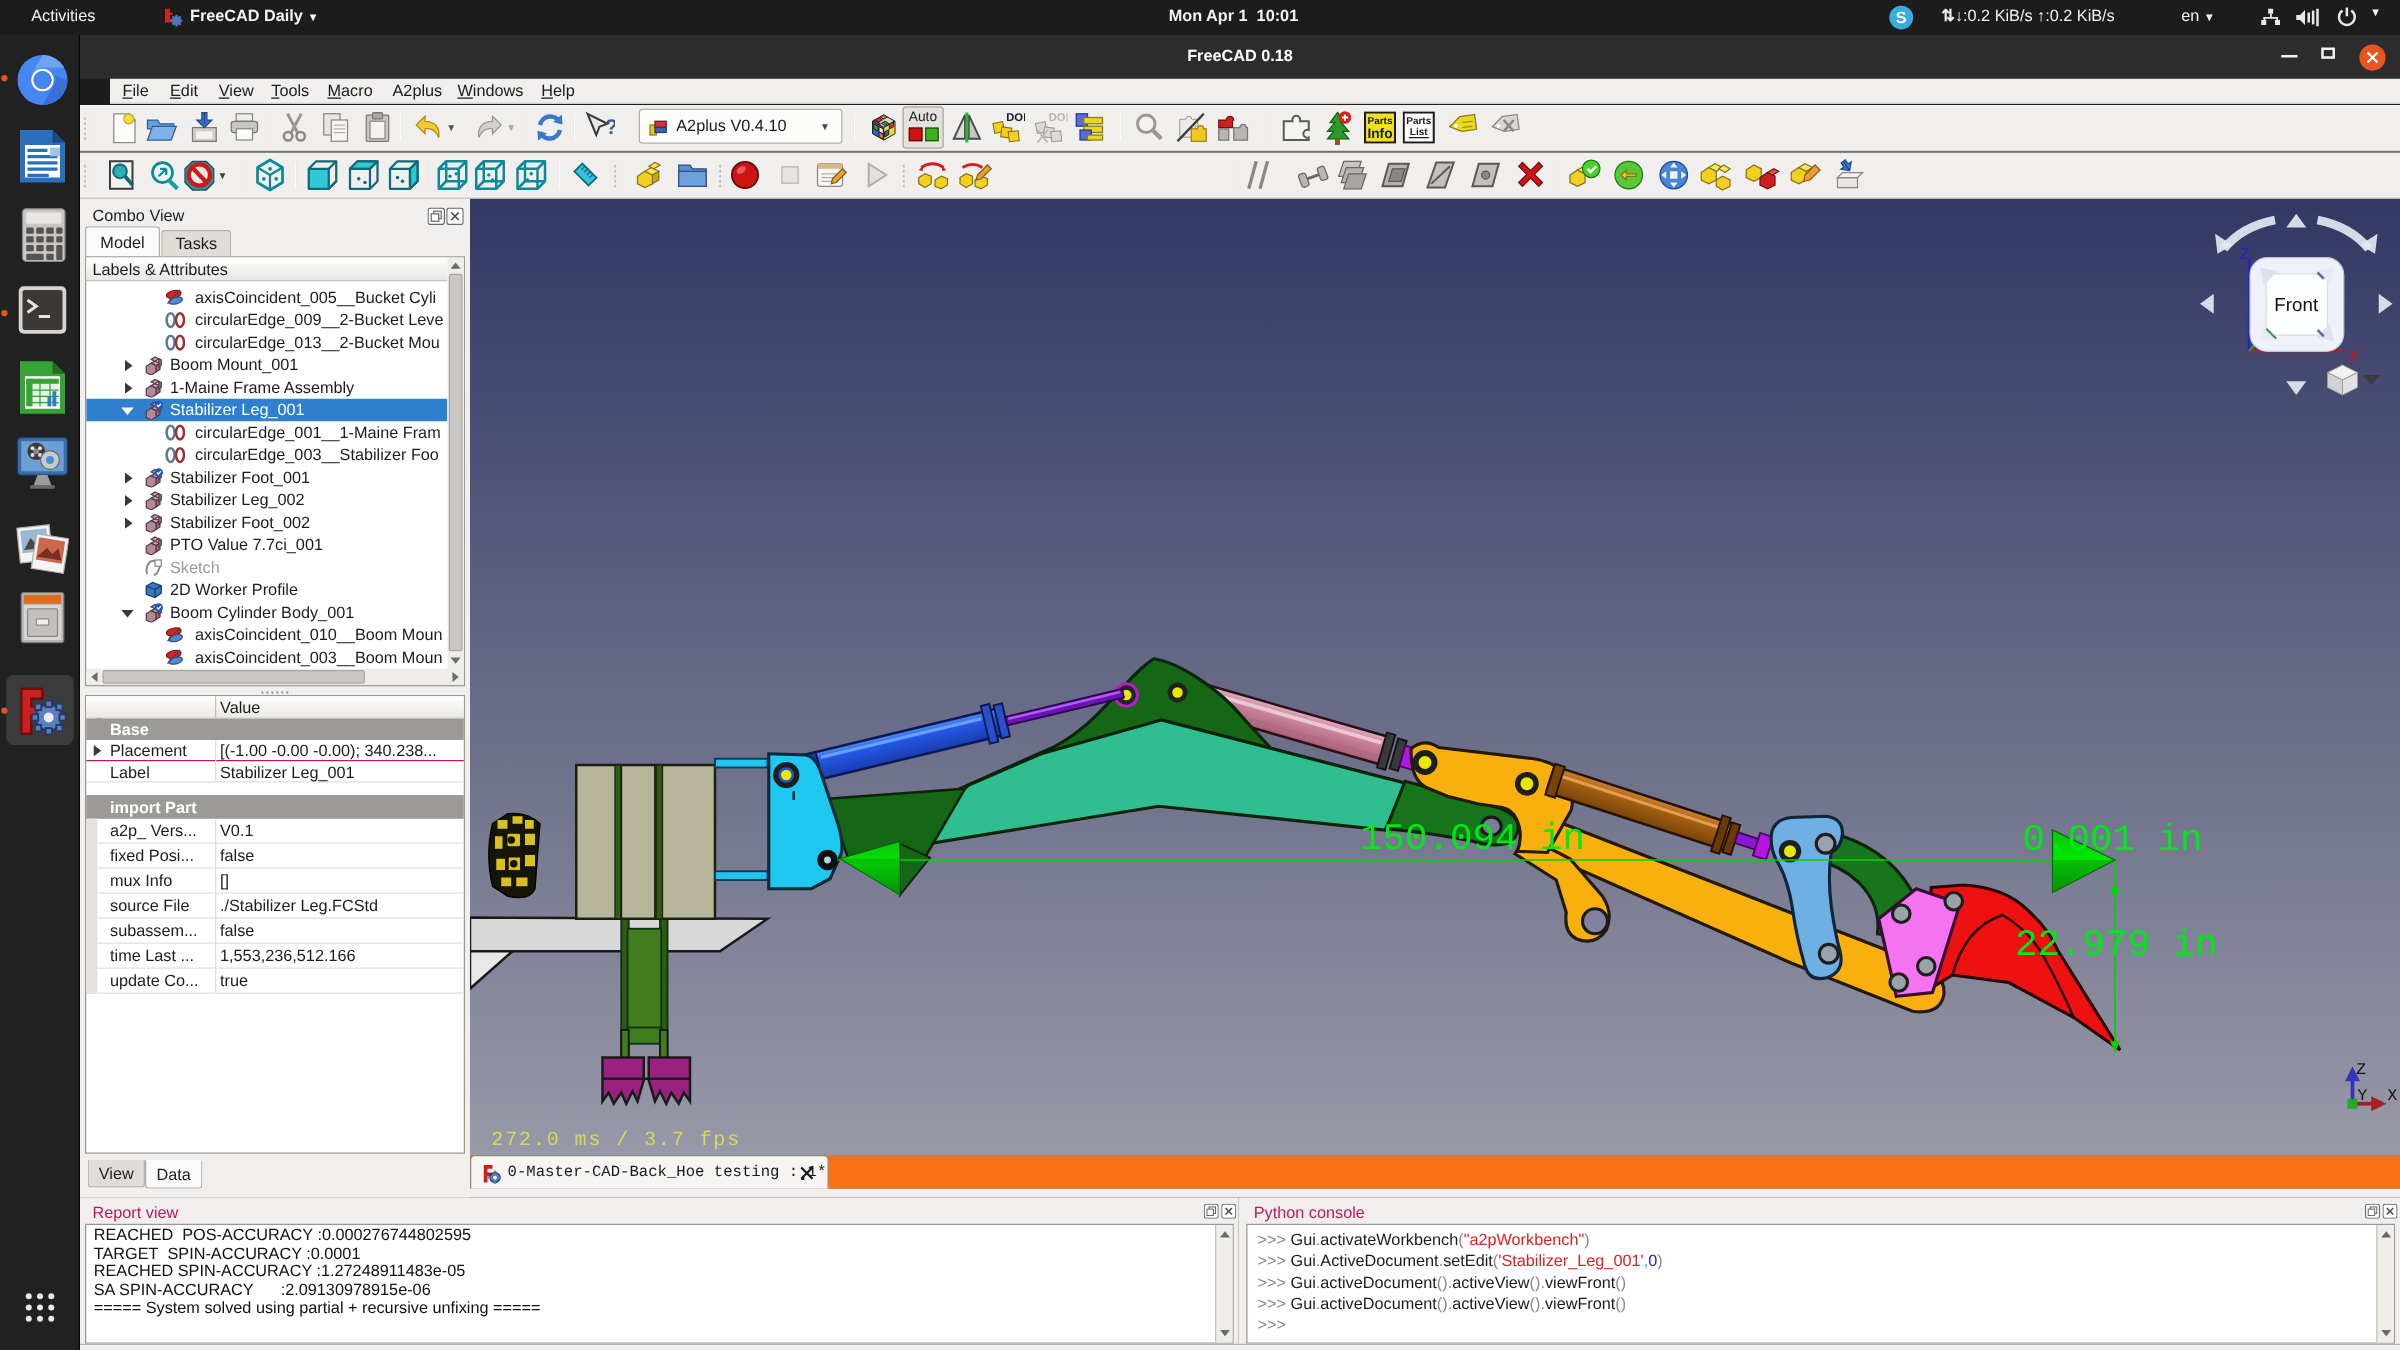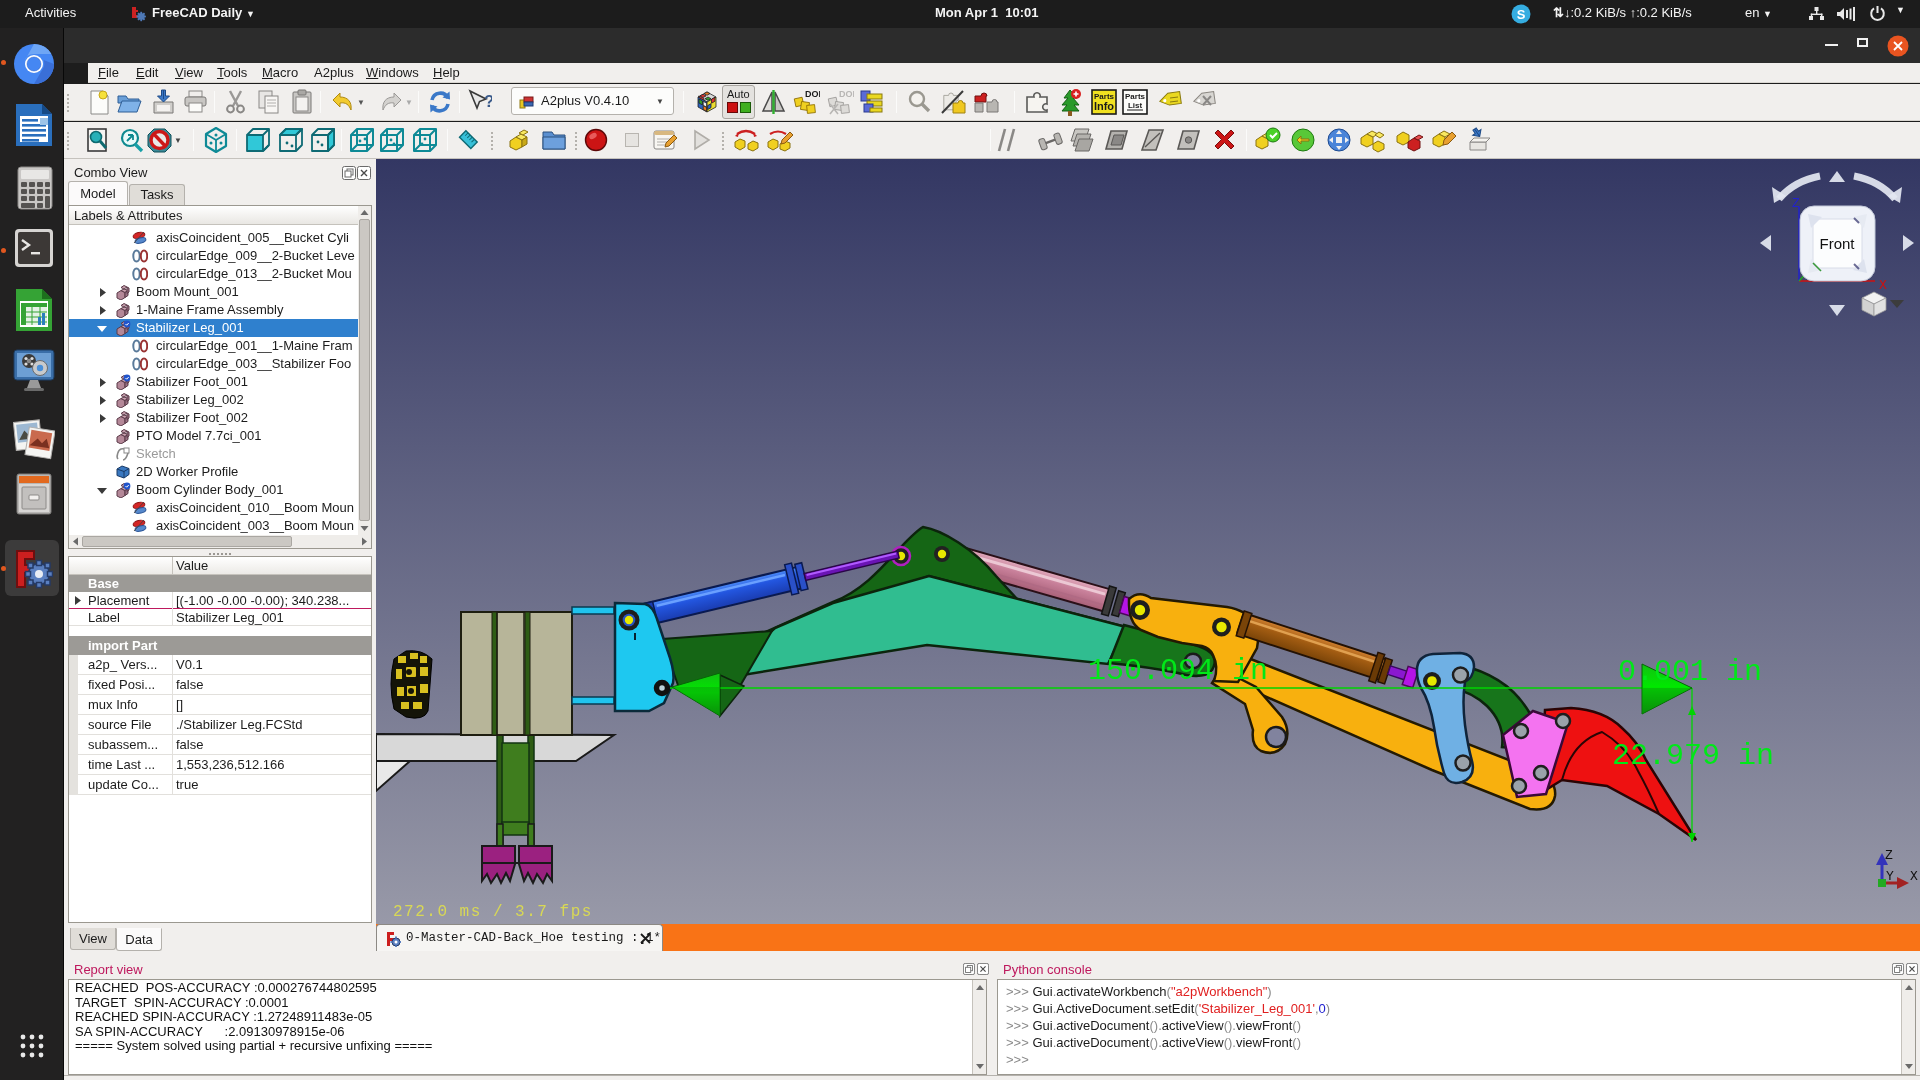--- a/index.html
+++ b/index.html
@@ -218,20 +218,21 @@
         <circle cx="13" cy="13" r="2.4"></circle>
         <circle cx="22" cy="13" r="2.4"></circle>
         <circle cx="4" cy="22" r="2.4"></circle>
         <circle cx="13" cy="22" r="2.4"></circle>
         <circle cx="22" cy="22" r="2.4"></circle>
       </g>
   </svg>
 </div>
 
 <div id="titlebar">
+  <div class="abs" style="left:0;width:1856px;top:9px;text-align:center;font-weight:bold;font-size:13px;">FreeCAD 0.18</div>
   <div class="abs" style="left:1761px;top:16px;width:13px;height:2px;background:#f2f2f2;"></div>
   <rect class="abs"></rect>
   <div class="abs" style="left:1793px;top:10px;width:11px;height:9px;border:2px solid #f2f2f2;"></div>
   <svg class="abs" style="left:1823px;top:7px;" width="22" height="22" viewBox="0 0 22 22">
     <circle cx="11" cy="11" r="10.5" fill="#e95420"></circle>
     <path d="M7 7l8 8M15 7l-8 8" stroke="#fff" stroke-width="1.8"></path>
   </svg>
 </div>
 
 <div id="menubar">
@@ -812,21 +813,21 @@
         </svg>
         <svg class="abs" style="left:46px;top:1px;" width="16" height="16" viewBox="0 0 16 16">
           <use href="#ico-part"></use>
         </svg>
         <span style="position:absolute;left:67px;">Stabilizer Foot_002</span>
       </div>
     <div class="treerow" style="top:201px;">
         <svg class="abs" style="left:46px;top:1px;" width="16" height="16" viewBox="0 0 16 16">
           <use href="#ico-part"></use>
         </svg>
-        <span style="position:absolute;left:67px;">PTO Model 7.7ci_001</span>
+        <span style="position:absolute;left:67px;">PTO Value 7.7ci_001</span>
       </div>
     <div class="treerow" style="top:219px;color:#9a9a9a;">
         <svg class="abs" style="left:46px;top:1px;" width="16" height="16" viewBox="0 0 16 16">
           <use href="#ico-sketch"></use>
         </svg>
         <span style="position:absolute;left:67px;">Sketch</span>
       </div>
     <div class="treerow" style="top:237px;">
         <svg class="abs" style="left:46px;top:1px;" width="16" height="16" viewBox="0 0 16 16">
           <use href="#ico-cube"></use>

